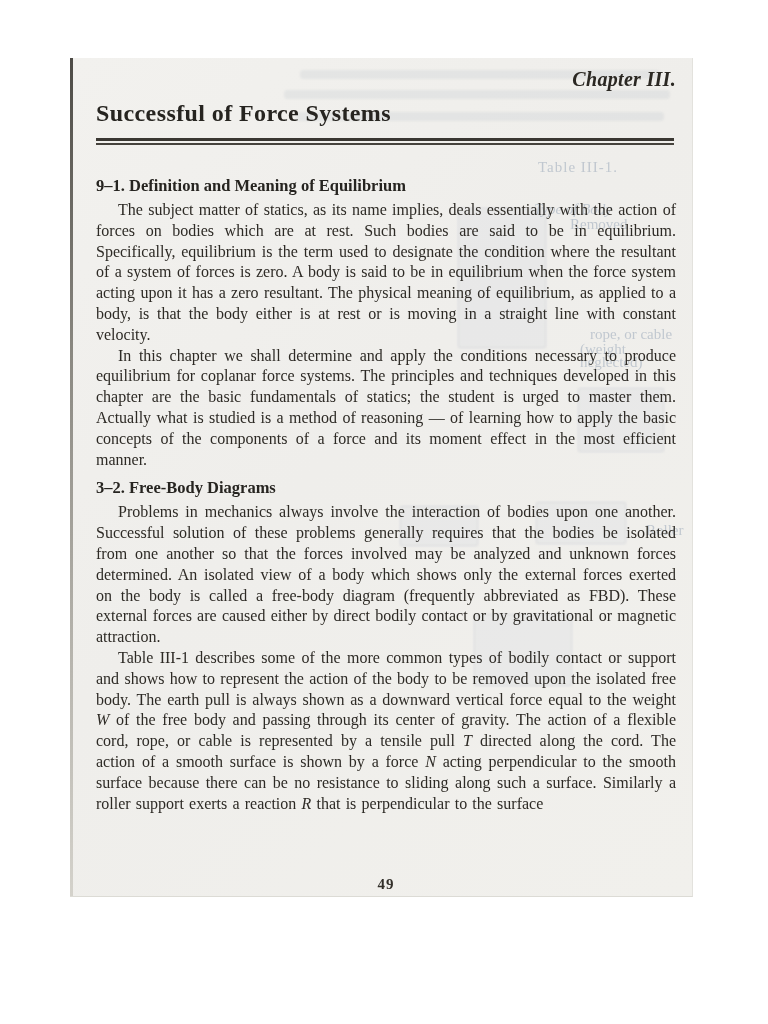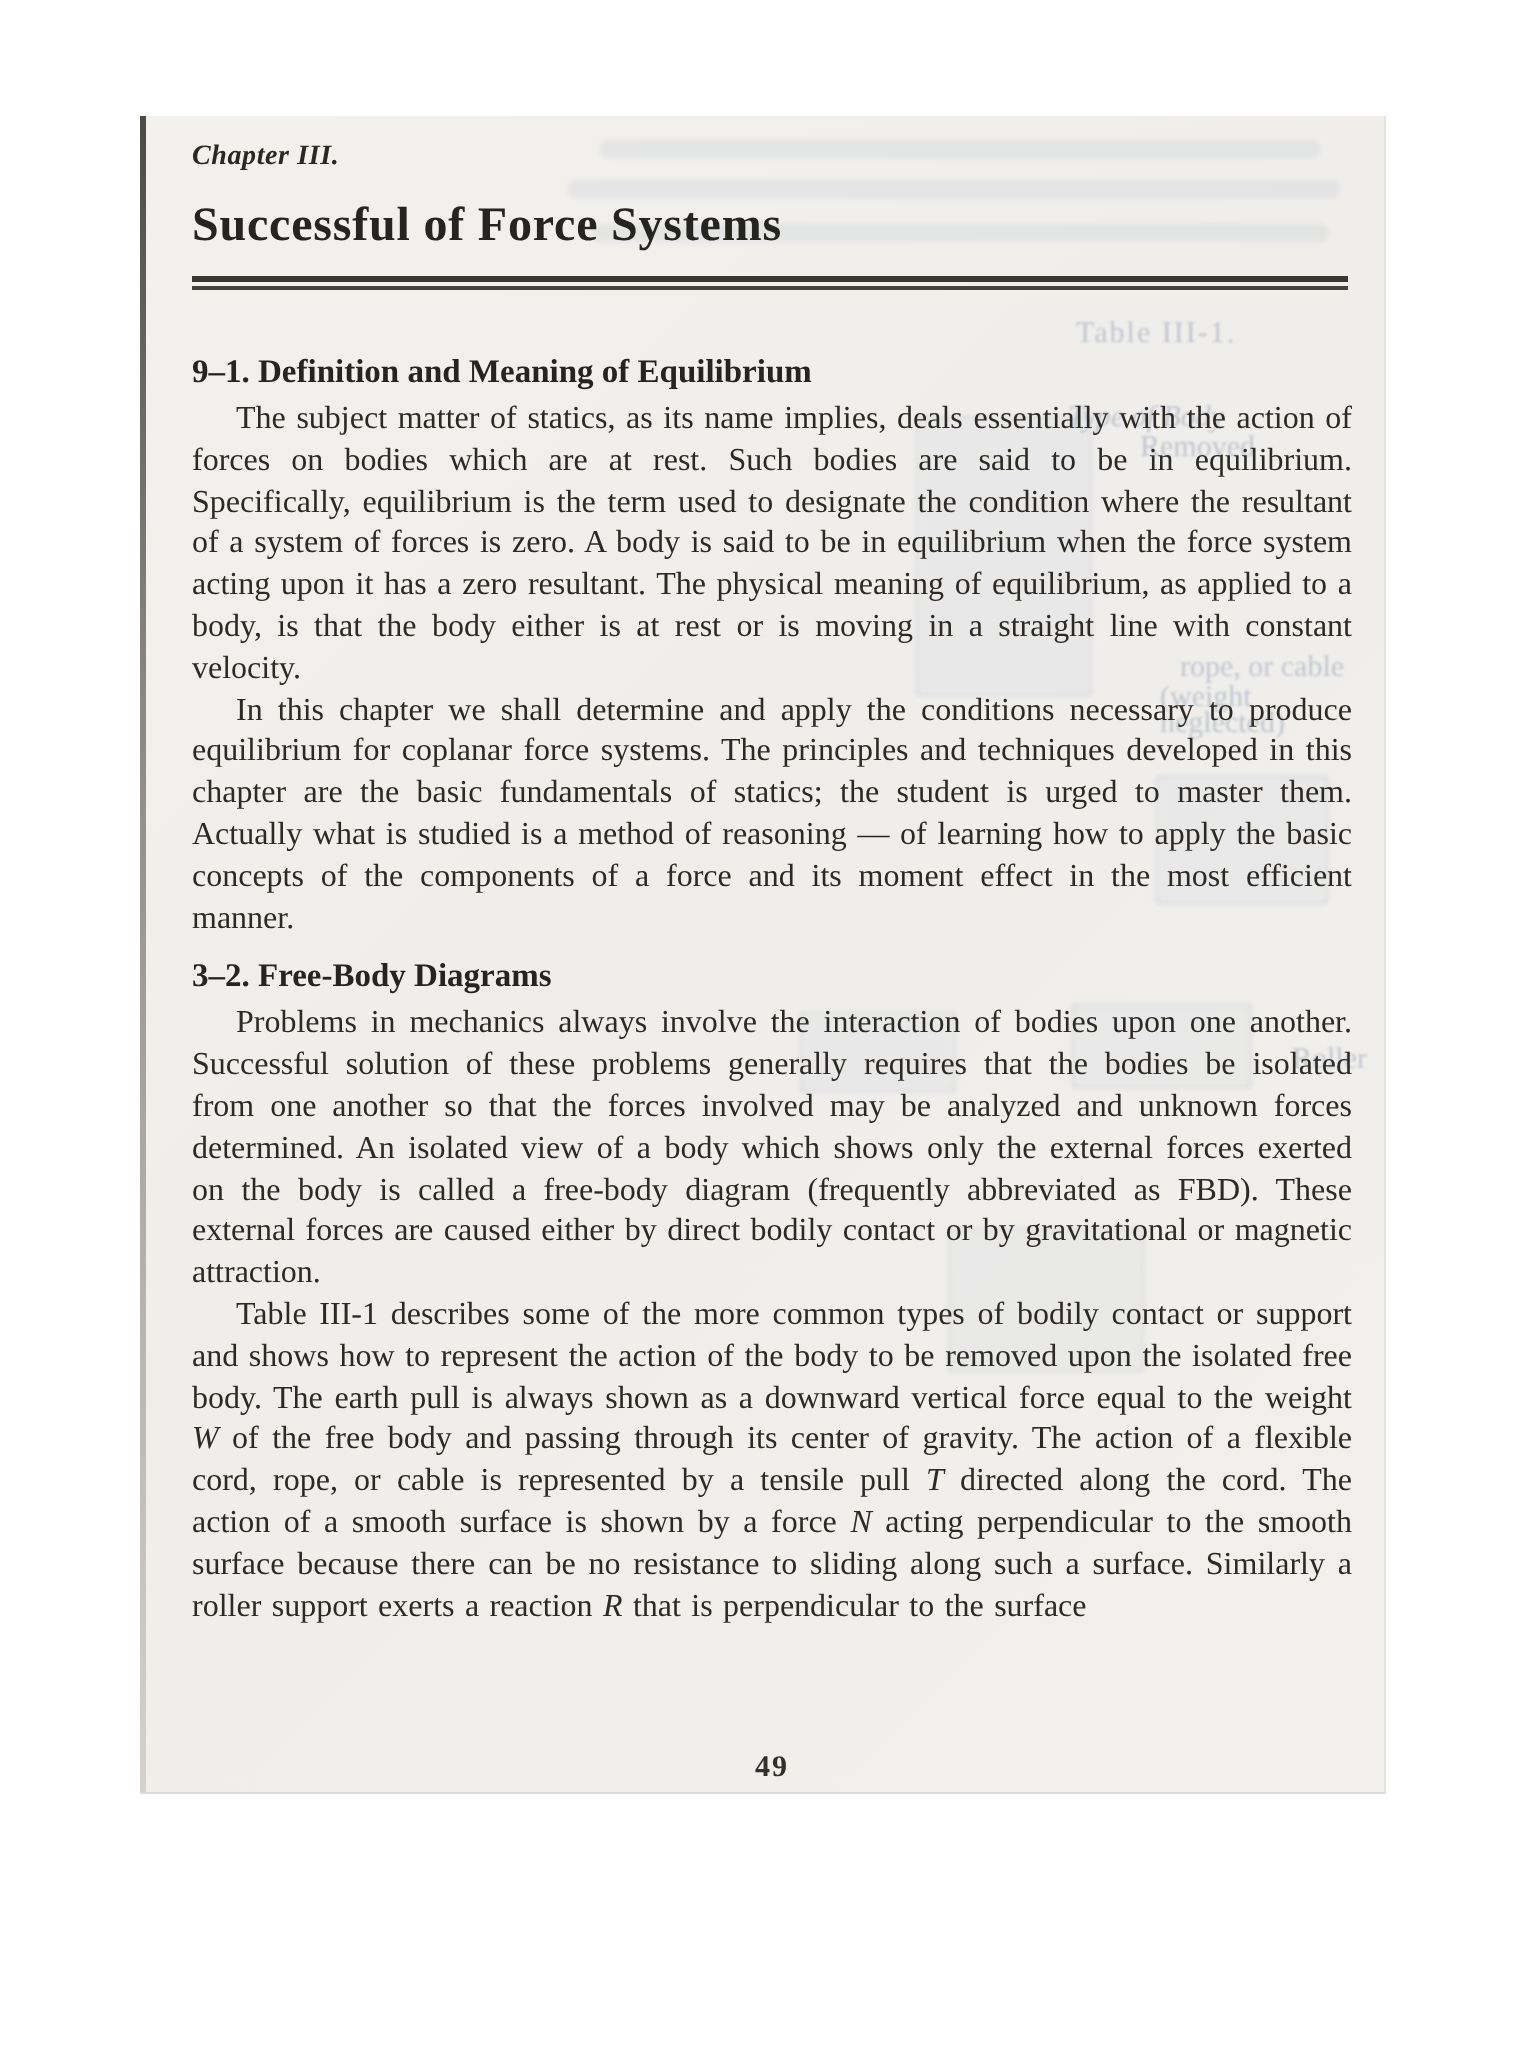--- a/index.html
+++ b/index.html
@@ -17,21 +17,21 @@
   }
   
   .scan::before{
     content:"";position:absolute;left:0;top:0;bottom:0;width:3px;
     background:linear-gradient(to bottom,#4d4b46 0%,#8a8881 35%,#b5b3ac 70%,#d4d2cb 100%);
   }
   .content{position:relative;padding:8px 16px 0 26px;color:#2d2a25;}
 
   .chapter-label{
     margin:0;font-style:italic;font-weight:bold;
-    font-size:14px;line-height:26px;color:#2b2823;letter-spacing:.3px;
+    font-size:20px;line-height:26px;color:#2b2823;letter-spacing:.3px;text-align:right;
   }
   .chapter-title{
     margin:6px 0 0;font-weight:bold;font-size:24px;line-height:30px;
     color:#262420;letter-spacing:.4px;
   }
   .double-rule{
     margin-top:10px;height:2px;width:578px;
     border-top:3px solid #3a3732;border-bottom:2px solid #46433d;
   }
   .sec-heading{

